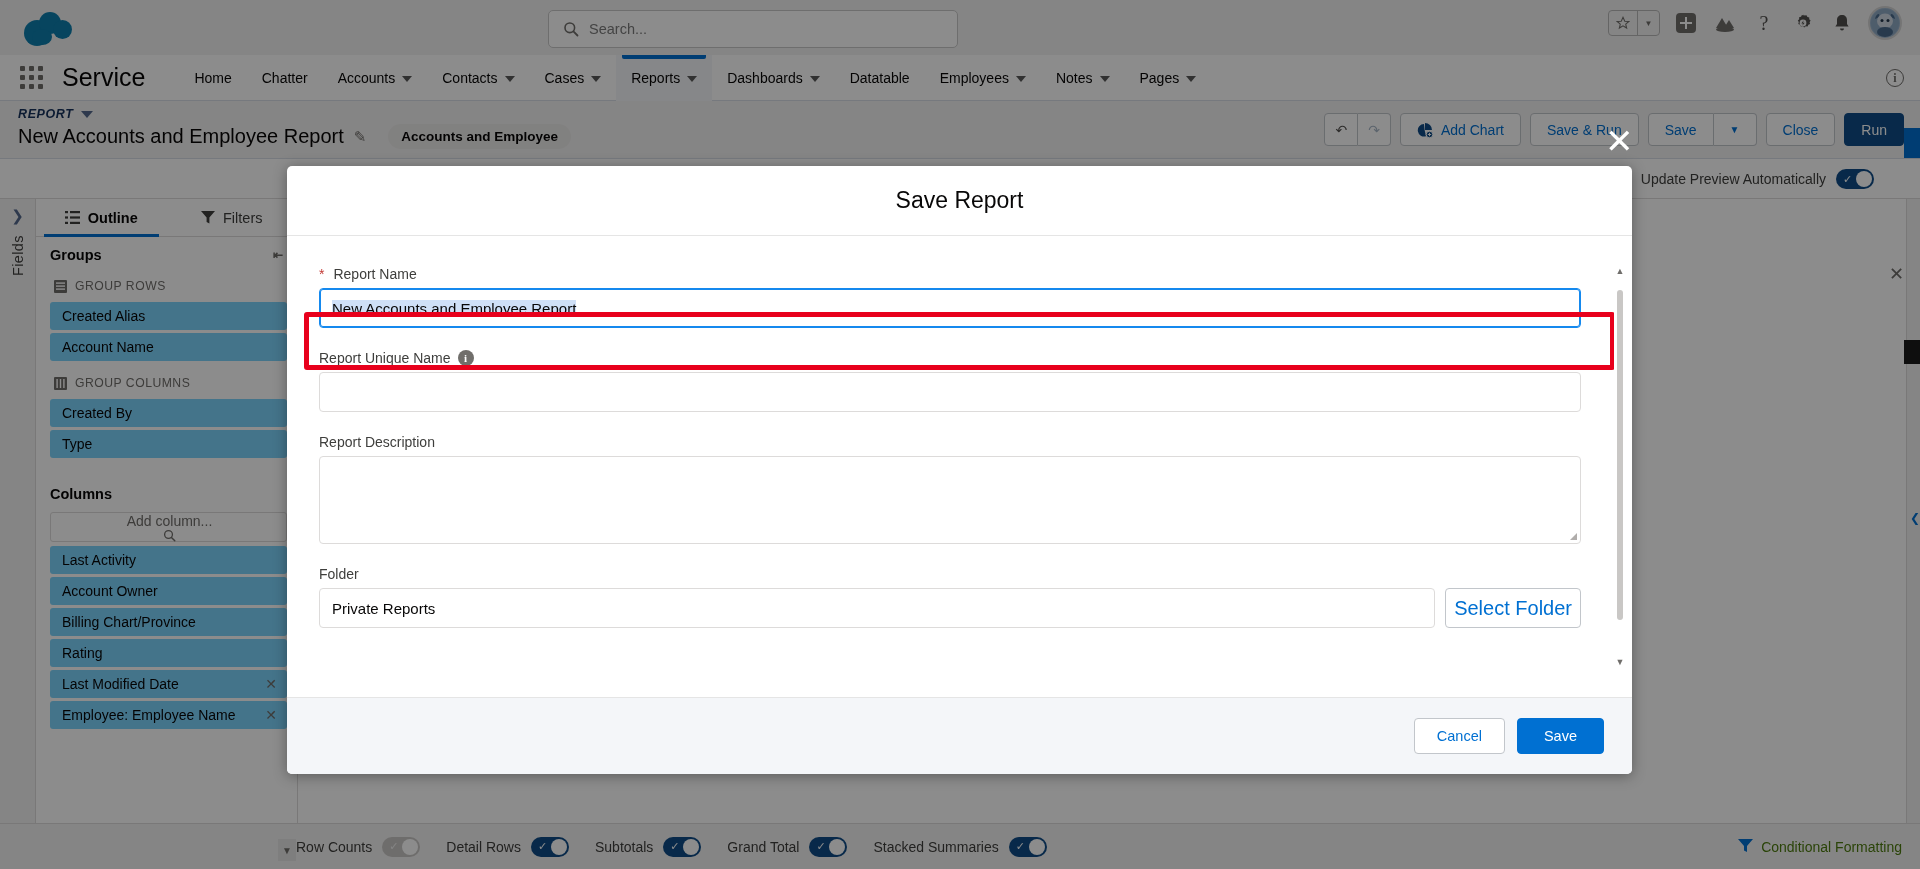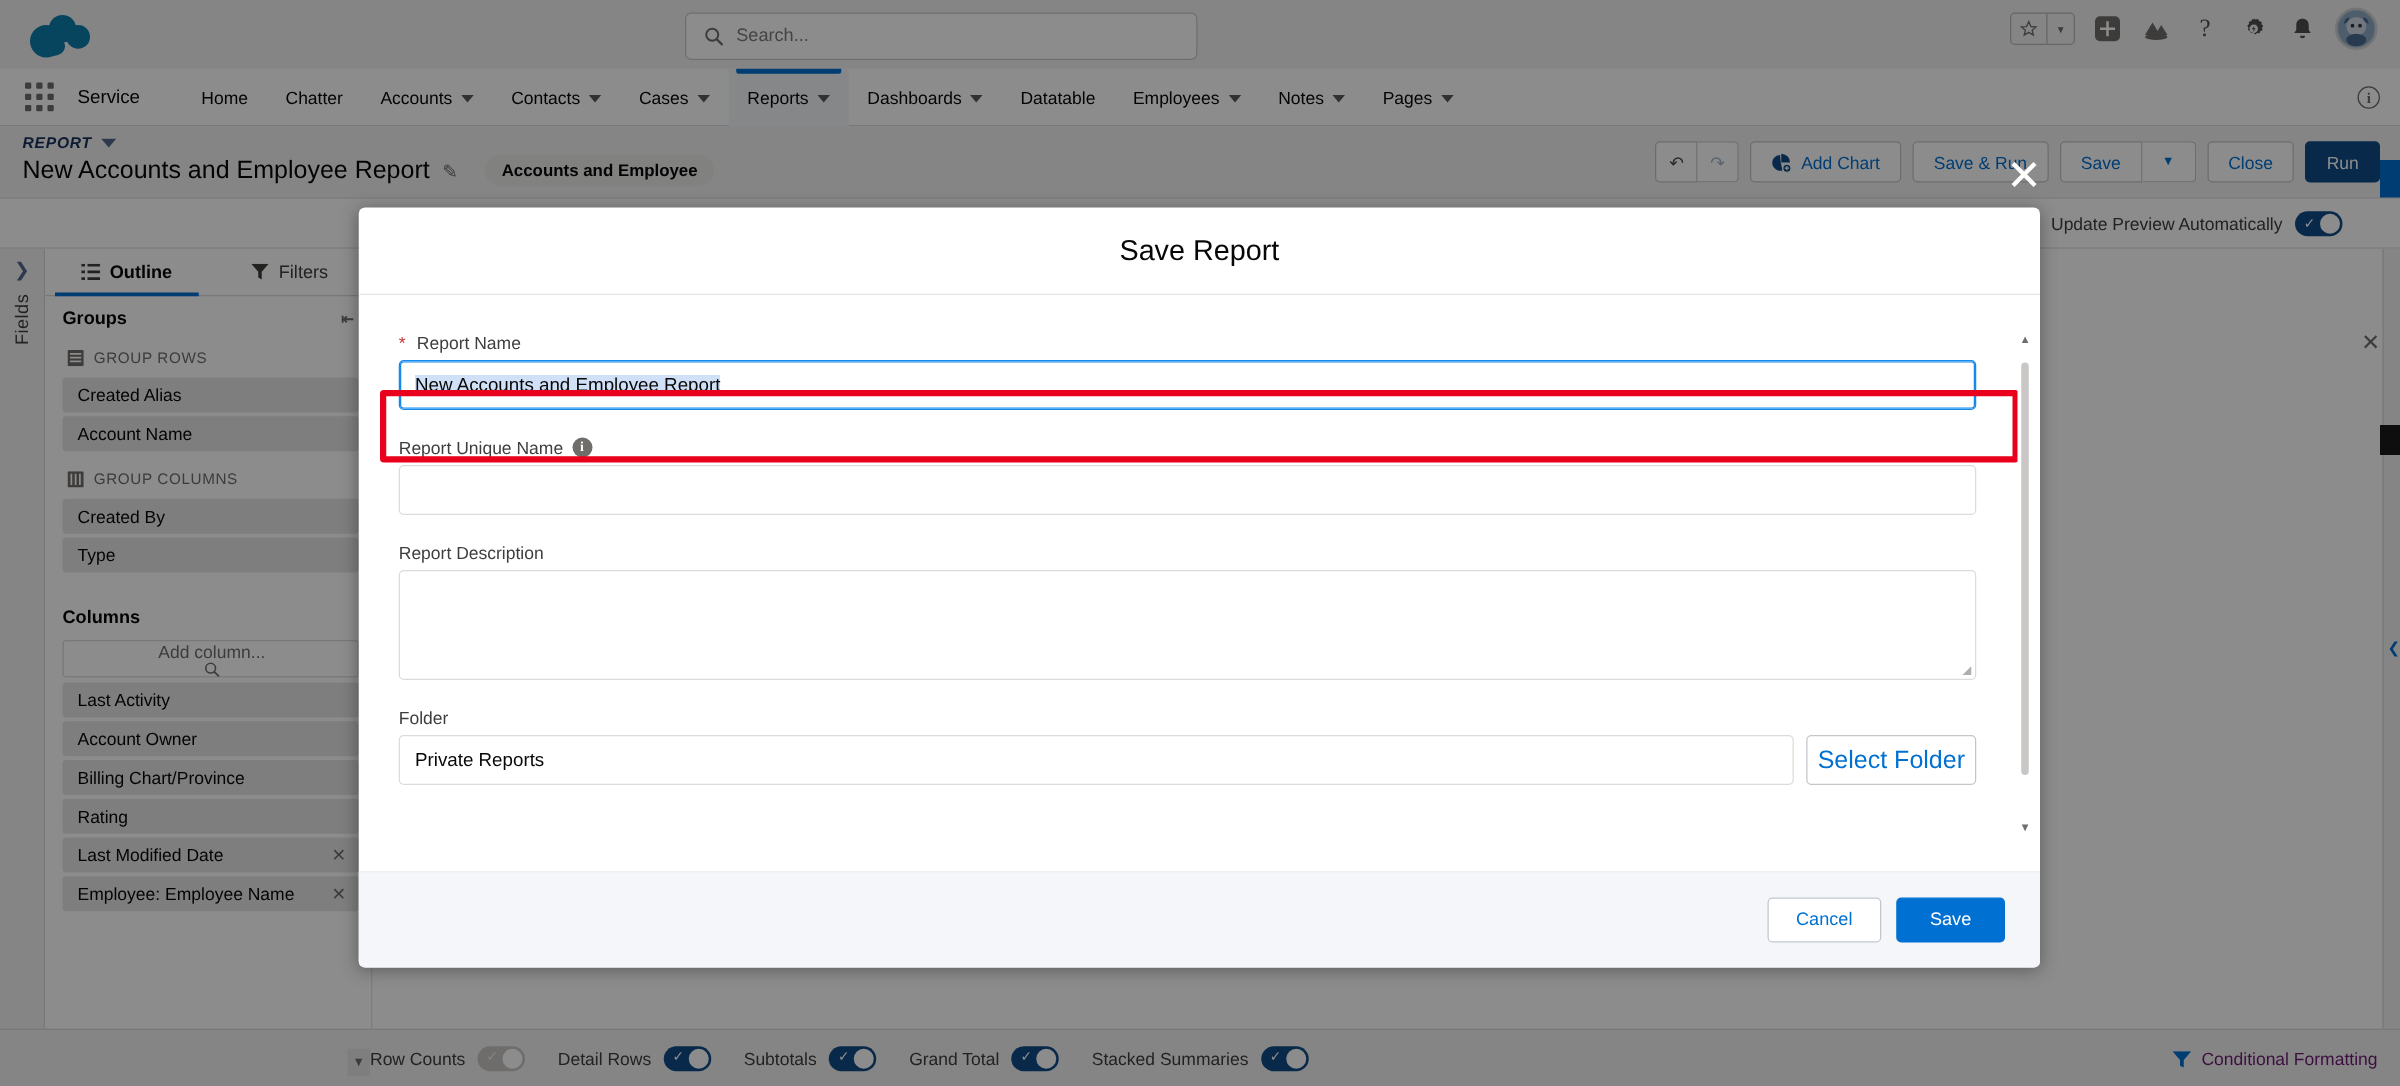--- a/index.html
+++ b/index.html
@@ -93,21 +93,21 @@
   }
   .waffle {
     width: 28px; height: 28px;
     display: grid; grid-template-columns: repeat(3, 6px);
     grid-template-rows: repeat(3, 6px); gap: 3px;
     align-content:center; justify-content:center;
     margin-right: 16px;
   }
   .waffle i { width: 5px; height: 5px; background: #706e6b; border-radius:1px; }
   .appname {
-    font-size: 15px; color: #080707; font-weight: 400;
+    font-size: 25px; color: #080707; font-weight: 400;
     margin-right: 34px; white-space: nowrap;
   }
   .nav-items { display: flex; align-items: center; height: 46px; }
   .nav-item {
     display: flex; align-items: center; gap: 7px;
     padding: 0 15px; height: 46px;
     font-size: 14px; color: #080707;
     white-space: nowrap; position: relative;
   }
   .nav-item.active { background: #f4f6f9; }
@@ -222,21 +222,21 @@
   .osec-hd {
     padding: 10px 14px 4px 14px; font-size:14.5px; color:#080707; font-weight:700;
     display:flex; align-items:center; justify-content:space-between;
   }
   .osub {
     padding: 12px 14px 6px 18px; font-size: 12.2px; letter-spacing:.5px;
     color:#706e6b; display:flex; align-items:center; gap:8px;
   }
   .ochip {
     margin: 3px 10px 3px 14px; height: 28px;
-    background:#e5e5e5; border-radius: 3px;
+    background:#7dd3fc; border-radius: 3px;
     display:flex; align-items:center; justify-content:space-between;
     padding: 0 10px 0 12px; font-size: 14px; color:#080707;
   }
   .ochip .x { color:#706e6b; font-size:14px; }
   .addcol {
     margin: 6px 10px 4px 14px; height: 30px;
     border:1px solid #dddbda; border-radius: 3px;
     display:flex; align-items:center; justify-content:space-between;
     padding: 0 10px 0 12px; font-size:14px; color:#706e6b;flex-direction:column;
   }
@@ -260,22 +260,22 @@
 
   
   .bottombar {
     position:absolute; left:0; right:0; bottom:0; height:46px;
     background:#f3f2f2; border-top:1px solid #dddbda;
     display:flex; align-items:center; padding-left:296px; gap: 26px;
     font-size:14px; color:#3e3e3c;
   }
   .tgl { display:flex; align-items:center; gap:10px; white-space:nowrap; }
   .cond-fmt {
-    position:absolute; right:18px; display:flex; align-items:flex-end; gap:8px;
-    color:#701a75; font-size:14px;
+    position:absolute; right:18px; display:flex; align-items:flex-start; gap:8px;
+    color:#4d7c0f; font-size:14px;
   }
   .scrolldown {
     position:absolute; left:278px; bottom:8px; width:18px; height:22px;
     background:#e5e5e5; display:flex;align-items:center;justify-content:center;
     color:#706e6b; font-size:10px;
   }
 
   
   .modal {
     position:absolute; z-index: 60;

